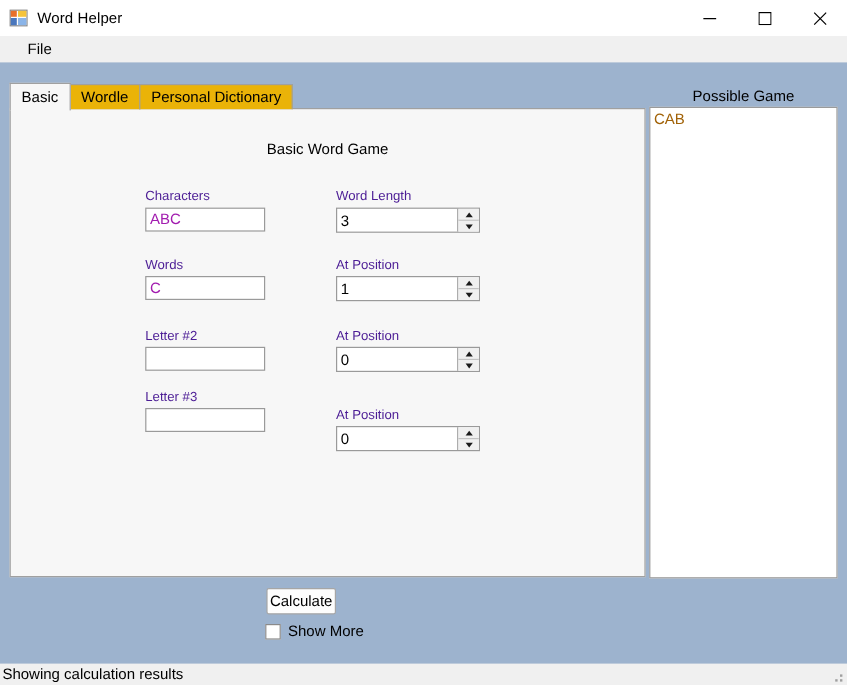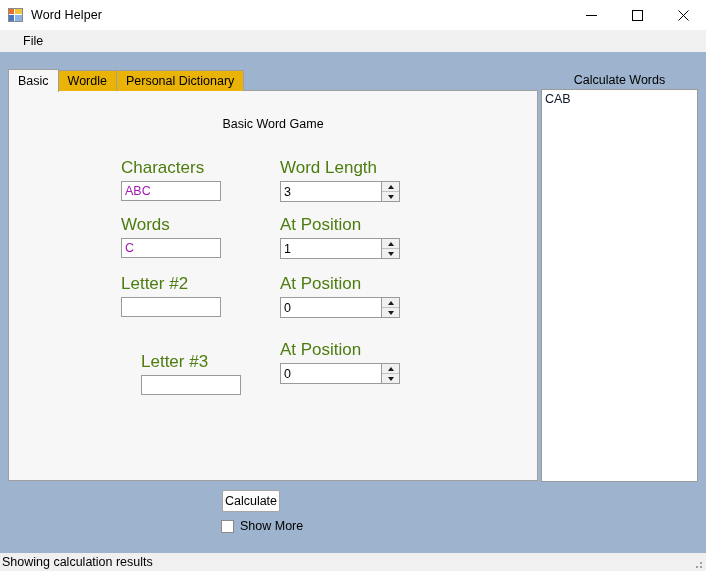--- a/index.html
+++ b/index.html
@@ -139,22 +139,22 @@
     text-align: center;
     font-size: 12.5px;
     color: #000;
   }
 
   
   .field {
     position: absolute;
   }
   .field-label {
-    font-size: 17px;
-    color: #4d7c0f;
+    font-size: 11px;
+    color: #4c1d95;
     margin-bottom: 3px;
     display: block;
     white-space: nowrap;
   }
   .textbox {
     width: 100px;
     height: 20px;
     box-sizing: border-box;
     background: #ffffff;
     border: 1px solid #9a9a9a;
@@ -222,21 +222,21 @@
     position: absolute;
     left: 541px; top: 89px;
     width: 157px; height: 393px;
     background: #ffffff;
     border: 1px solid #9a9a9a;
     box-sizing: border-box;
     overflow: hidden;
   }
   .listitem {
     font-size: 12.5px;
-    color: #0f172a;
+    color: #a16207;
     padding: 2px 12px 0 3px;
     line-height: 15px;
     white-space: nowrap;
   }
 
   
   .calc-button {
     position: absolute;
     left: 222px; top: 490px;
     width: 58px; height: 22px;
@@ -406,42 +406,42 @@
           <div class="spin-btn up">
               <span class="arrow"></span>
             </div>
           <div class="spin-btn down">
               <span class="arrow"></span>
             </div>
         </div>
       </div>
     </div>
 
-    <div class="field" style="left:112px; top:261px;margin-left:20px;">
+    <div class="field" style="left:112px; top:234px;">
       <span class="field-label">Letter #3</span>
       <div class="textbox"></div>
     </div>
 
     <div class="field" style="left:271px; top:249px;">
       <span class="field-label">At Position</span>
       <div class="spinner">
         <div class="spin-value">0</div>
         <div class="spin-buttons">
           <div class="spin-btn up">
               <span class="arrow"></span>
             </div>
           <div class="spin-btn down">
               <span class="arrow"></span>
             </div>
         </div>
       </div>
     </div>
   </div>
 
-  <div class="listlabel">Calculate Words</div>
+  <div class="listlabel">Possible Game</div>
   <div class="listbox">
     <div class="listitem">CAB</div>
   </div>
 
   <div class="calc-button">Calculate</div>
 
   <div class="showmore">
     <span class="checkbox"></span>
     <span class="showmore-label">Show More</span>
   </div>

